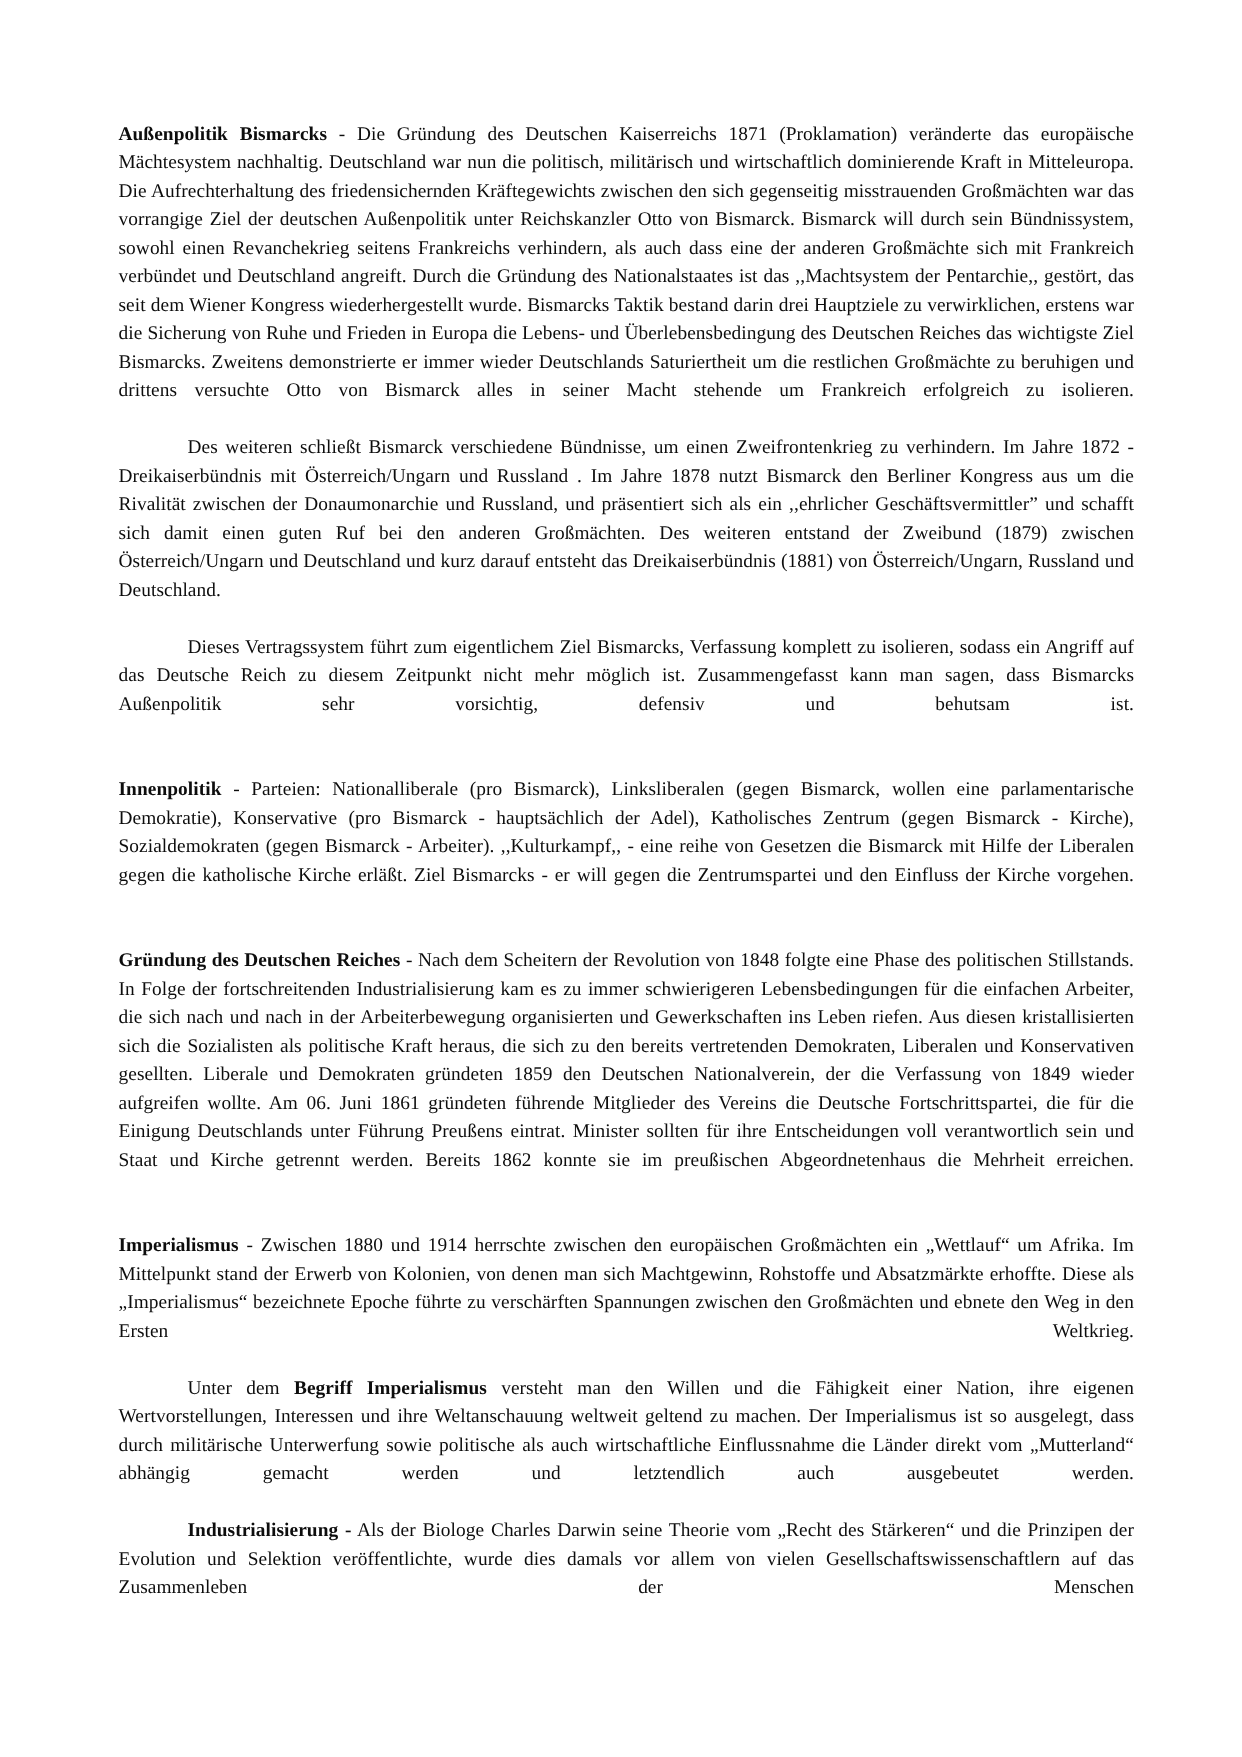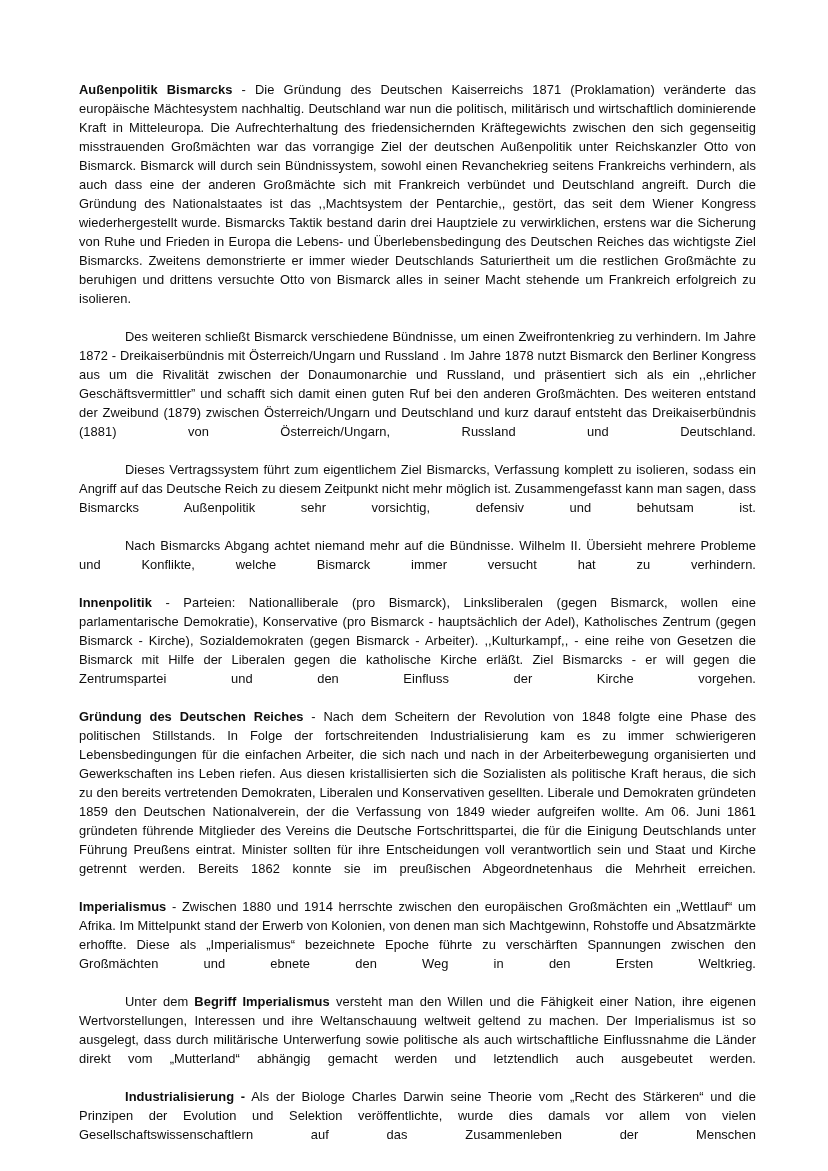--- a/index.html
+++ b/index.html
@@ -29,25 +29,27 @@
   p.para {
     margin: 0;
     padding: 0;
     font-size: 12.9px;
     line-height: 19.0px;
     text-align: justify;
     text-justify: inter-word;
     letter-spacing: 0.05px;
     word-spacing: 0px;
     color: #0d0d0d;
+    font-family: Liberation Serif, serif;
   }
   p.para.indent {
     text-indent: 46px;
   }
   p.para.gap {
+    margin-top: 19px;
   }
   b, .bold {
     font-weight: bold;
   }
   
   p.para::after {
     content: "";
     display: inline-block;
     width: 100%;
   }
@@ -61,21 +63,20 @@
 
 <div class="page">
   <div class="doc-body">
 
     <p class="para"><b class="bold">Außenpolitik Bismarcks</b><span> - Die Gründung des Deutschen Kaiserreichs 1871 (Proklamation) veränderte das europäische Mächtesystem nachhaltig. Deutschland war nun die politisch, militärisch und wirtschaftlich dominierende Kraft in Mitteleuropa. Die Aufrechterhaltung des friedensichernden Kräftegewichts zwischen den sich gegenseitig misstrauenden Großmächten war das vorrangige Ziel der deutschen Außenpolitik unter Reichskanzler Otto von Bismarck. Bismarck will durch sein Bündnissystem, sowohl einen Revanchekrieg seitens Frankreichs verhindern, als auch dass eine der anderen Großmächte sich mit Frankreich verbündet und Deutschland angreift. Durch die Gründung des Nationalstaates ist das ,,Machtsystem der Pentarchie,, gestört, das seit dem Wiener Kongress wiederhergestellt wurde.  Bismarcks Taktik bestand darin drei Hauptziele zu verwirklichen, erstens war die Sicherung von Ruhe und Frieden in Europa die Lebens- und Überlebensbedingung des Deutschen Reiches das wichtigste Ziel Bismarcks. Zweitens demonstrierte er immer wieder Deutschlands Saturiertheit um die restlichen Großmächte zu beruhigen und drittens versuchte Otto von Bismarck alles in seiner Macht stehende um Frankreich erfolgreich zu isolieren.</span></p>
 
     <p class="para indent"><span>Des weiteren schließt Bismarck verschiedene Bündnisse, um einen Zweifrontenkrieg zu verhindern. Im Jahre 1872 - Dreikaiserbündnis mit Österreich/Ungarn und Russland . Im Jahre 1878 nutzt Bismarck den Berliner Kongress aus um die Rivalität zwischen der Donaumonarchie und Russland, und präsentiert sich als ein ,,ehrlicher Geschäftsvermittler” und schafft sich damit einen guten Ruf bei den anderen Großmächten. Des weiteren entstand der Zweibund (1879) zwischen Österreich/Ungarn und Deutschland und kurz darauf entsteht das Dreikaiserbündnis (1881) von Österreich/Ungarn, Russland und Deutschland.</span></p>
 
     <p class="para indent"><span>Dieses Vertragssystem führt zum eigentlichem Ziel Bismarcks, Verfassung komplett zu isolieren, sodass ein Angriff auf das Deutsche Reich zu diesem Zeitpunkt nicht mehr möglich ist. Zusammengefasst kann man sagen, dass Bismarcks Außenpolitik sehr vorsichtig, defensiv und behutsam ist.</span></p>
 
-    <p class="para indent"><span>Nach Bismarcks Abgang achtet niemand mehr auf die Bündnisse. Wilhelm II. Übersieht mehrere Probleme und Konflikte, welche Bismarck immer versucht hat zu verhindern.</span></p>
 
     <p class="para gap"><b class="bold">Innenpolitik</b><span> - Parteien: Nationalliberale (pro Bismarck), Linksliberalen (gegen Bismarck, wollen eine parlamentarische Demokratie), Konservative (pro Bismarck - hauptsächlich der Adel), Katholisches Zentrum (gegen Bismarck - Kirche), Sozialdemokraten (gegen Bismarck - Arbeiter). ,,Kulturkampf,, - eine reihe von Gesetzen die Bismarck mit Hilfe der Liberalen gegen die katholische Kirche erläßt. Ziel Bismarcks - er will gegen die Zentrumspartei und den Einfluss der Kirche vorgehen.</span></p>
 
     <p class="para gap"><b class="bold">Gründung des Deutschen Reiches</b><span> - Nach dem Scheitern der Revolution von 1848 folgte eine Phase des politischen Stillstands. In Folge der fortschreitenden Industrialisierung kam es zu immer schwierigeren Lebensbedingungen für die einfachen Arbeiter, die sich nach und nach in der Arbeiterbewegung organisierten und Gewerkschaften ins Leben riefen. Aus diesen kristallisierten sich die Sozialisten als politische Kraft heraus, die sich zu den bereits vertretenden Demokraten, Liberalen und Konservativen gesellten. Liberale und Demokraten gründeten 1859 den Deutschen Nationalverein, der die Verfassung von 1849 wieder aufgreifen wollte. Am 06. Juni 1861 gründeten führende Mitglieder des Vereins die Deutsche Fortschrittspartei, die für die Einigung Deutschlands unter Führung Preußens eintrat. Minister sollten für ihre Entscheidungen voll verantwortlich sein und Staat und Kirche getrennt werden. Bereits 1862 konnte sie im preußischen Abgeordnetenhaus die Mehrheit erreichen.</span></p>
 
     <p class="para gap"><b class="bold">Imperialismus</b><span> - Zwischen 1880 und 1914 herrschte zwischen den europäischen Großmächten ein „Wettlauf“ um Afrika. Im Mittelpunkt stand der Erwerb von Kolonien, von denen man sich Machtgewinn, Rohstoffe und Absatzmärkte erhoffte. Diese als „Imperialismus“ bezeichnete Epoche führte zu verschärften Spannungen zwischen den Großmächten und ebnete den Weg in den Ersten Weltkrieg.</span></p>
 
     <p class="para indent"><span>Unter dem </span><b class="bold">Begriff Imperialismus</b><span> versteht man den Willen und die Fähigkeit einer Nation, ihre eigenen Wertvorstellungen, Interessen und ihre Weltanschauung weltweit geltend zu machen. Der Imperialismus ist so ausgelegt, dass durch militärische Unterwerfung sowie politische als auch wirtschaftliche Einflussnahme die Länder direkt vom „Mutterland“ abhängig gemacht werden und letztendlich auch ausgebeutet werden.</span></p>
 
     <p class="para indent"><span></span><b class="bold">Industrialisierung -</b><span> Als der Biologe Charles Darwin seine Theorie vom „Recht des Stärkeren“ und die Prinzipen der Evolution und Selektion veröffentlichte, wurde dies damals vor allem von vielen Gesellschaftswissenschaftlern auf das Zusammenleben der Menschen</span></p>

